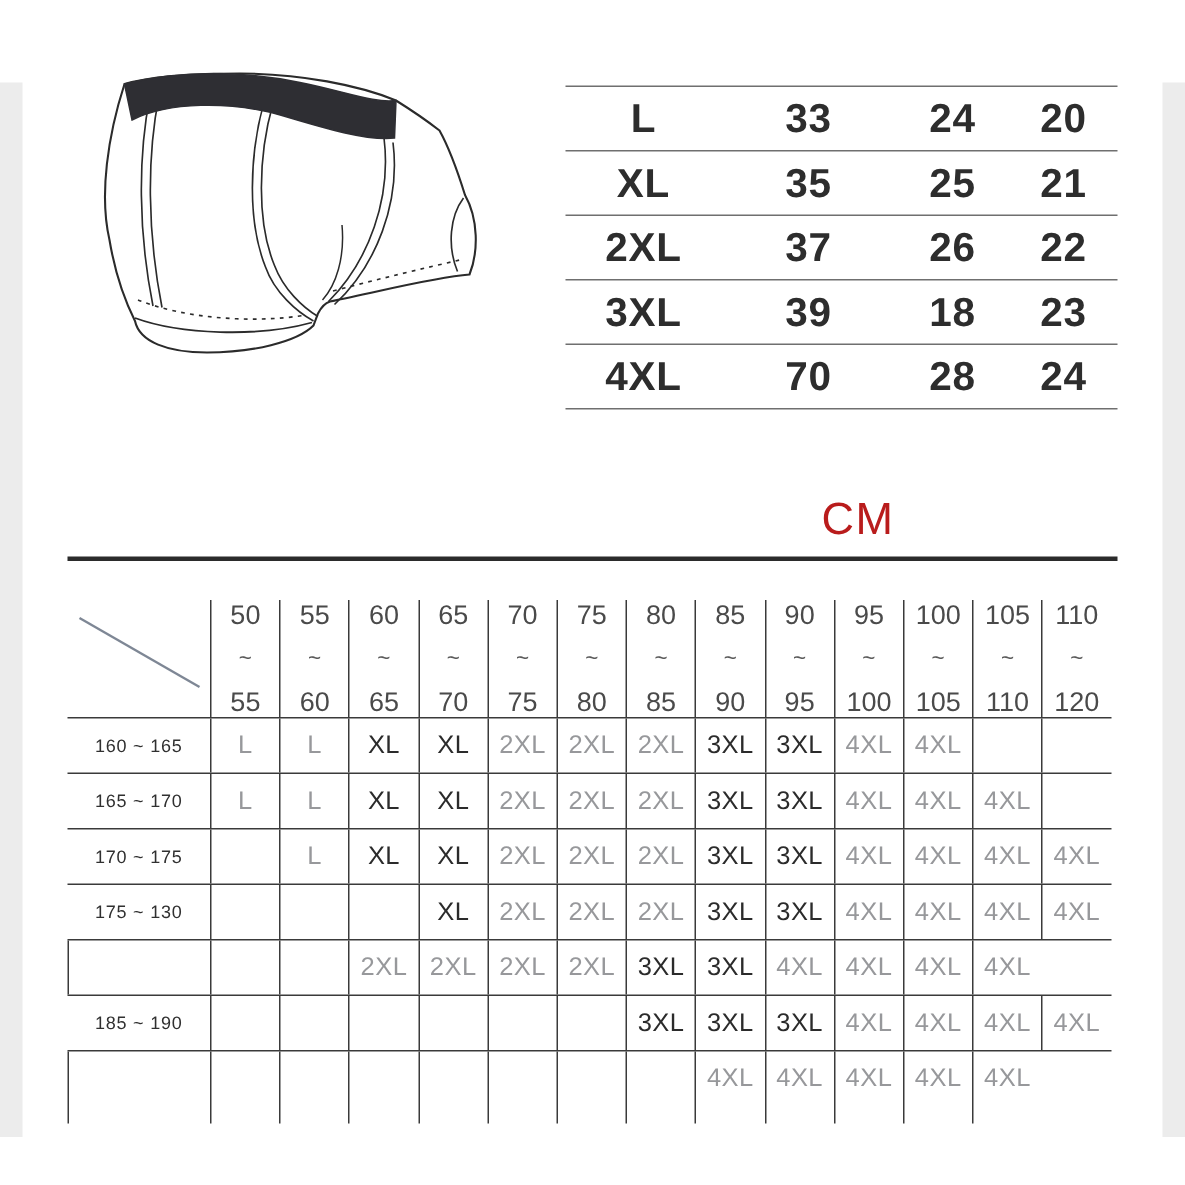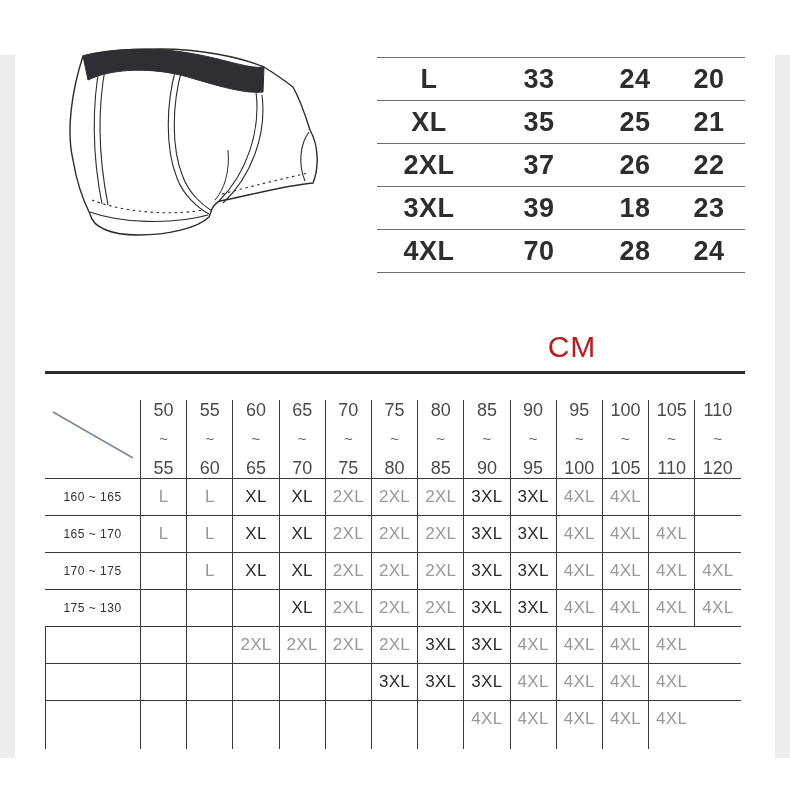--- a/index.html
+++ b/index.html
@@ -282,20 +282,21 @@
           <div class="m-cell gray">2XL</div>
           <div class="m-cell gray">2XL</div>
           <div class="m-cell dark">3XL</div>
           <div class="m-cell dark">3XL</div>
           <div class="m-cell gray">4XL</div>
           <div class="m-cell gray">4XL</div>
           <div class="m-cell gray">4XL</div>
           <div class="m-cell gray">4XL</div>
         </div>
         <div class="m-row">
+          <div class="m-cell rowhead">185 ~ 190</div>
           <div class="m-cell"></div>
           <div class="m-cell"></div>
           <div class="m-cell"></div>
           <div class="m-cell"></div>
           <div class="m-cell"></div>
           <div class="m-cell"></div>
           <div class="m-cell dark">3XL</div>
           <div class="m-cell dark">3XL</div>
           <div class="m-cell dark">3XL</div>
           <div class="m-cell gray">4XL</div>

